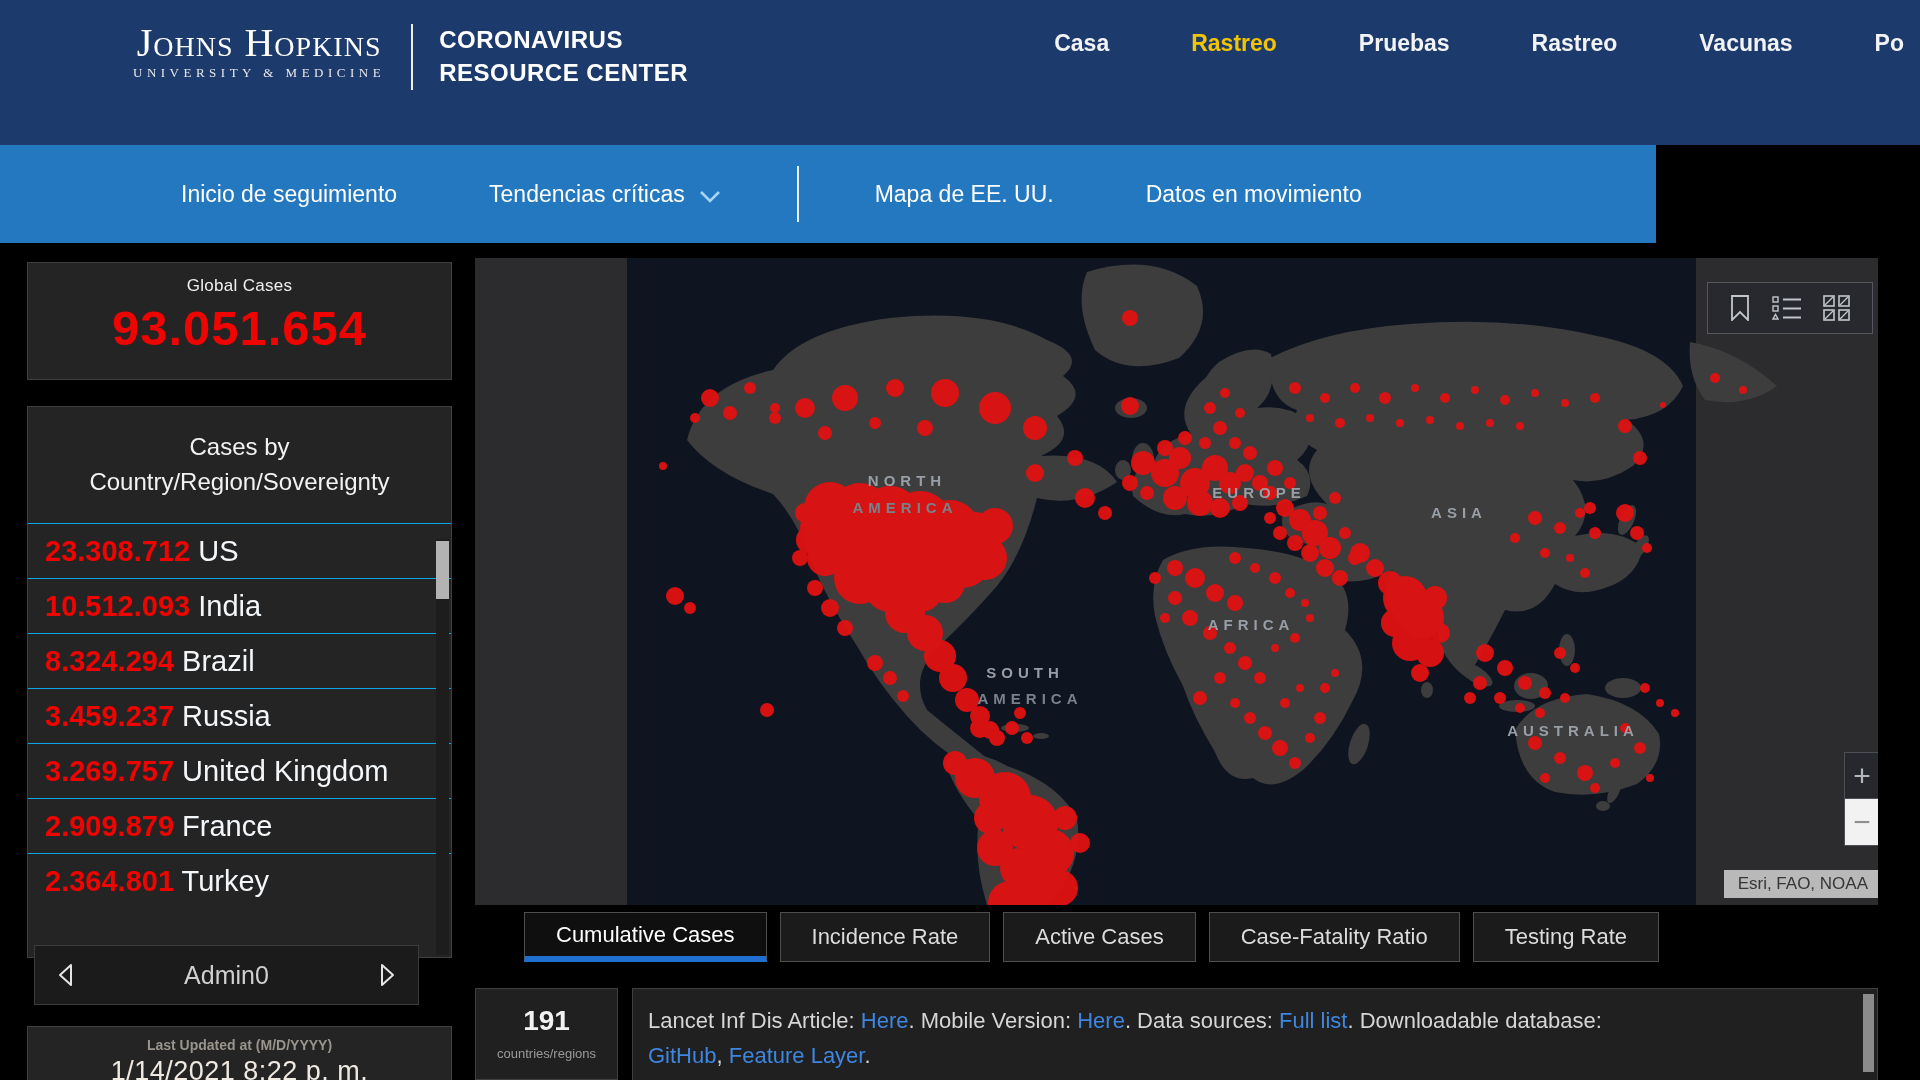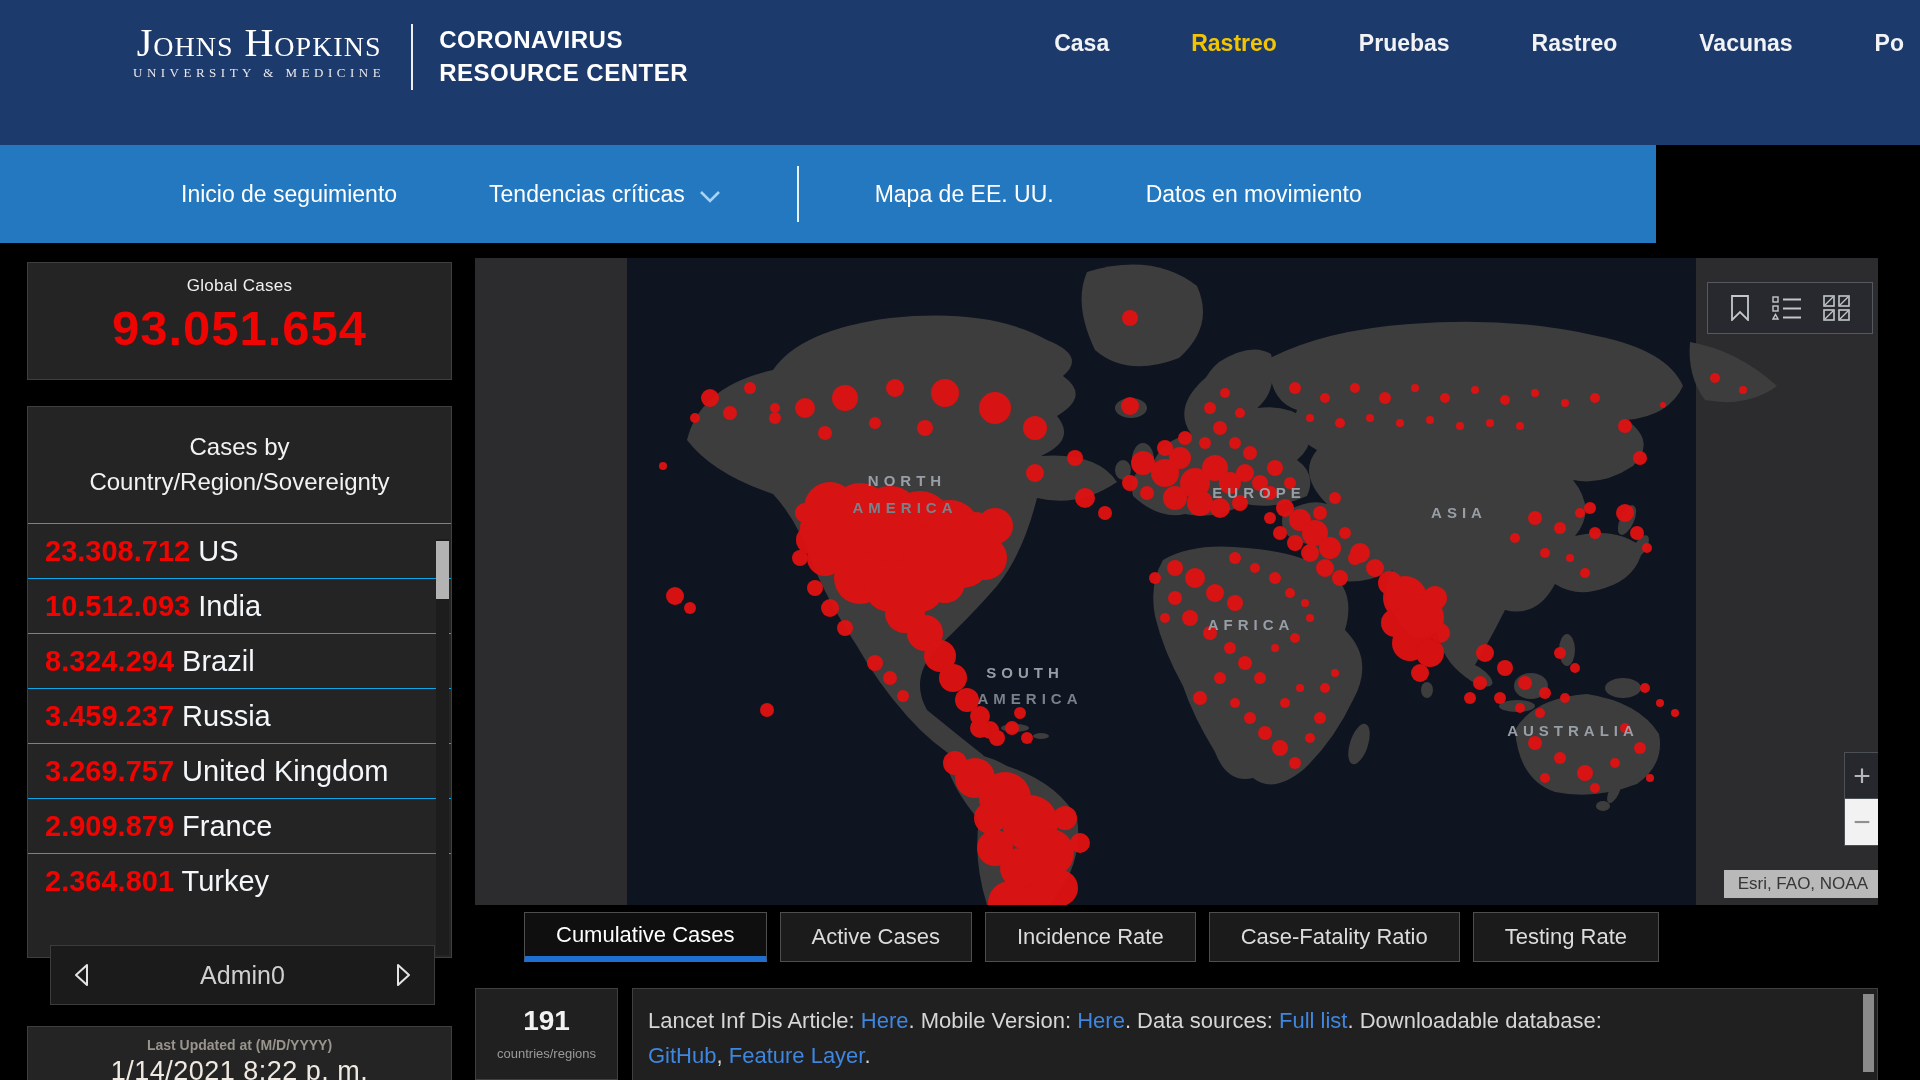--- a/index.html
+++ b/index.html
@@ -32,21 +32,21 @@
   .p-global { left:27px; top:262px; width:425px; height:118px; text-align:center; padding-top:13px; }
   .p-global-title { color:#f0f0f0; font-size:17px; letter-spacing:.3px; }
   .p-global-value { color:#ee0400; font-size:49px; font-weight:700; letter-spacing:1px; margin-top:4px; }
   .p-cases { left:27px; top:406px; width:425px; height:552px; overflow:hidden; }
   .cases-heading { color:#f2f2f2; font-size:24px; font-weight:500; text-align:center; line-height:35px; padding:22px 10px 24px 10px; }
   .case-row { border-top:1px solid #0ea5e9; padding:9px 52px 9px 17px; font-size:29px; line-height:36px; cursor:pointer; }
   .case-num { color:#ee0400; font-weight:700; }
   .case-name { color:#f4f7fa; }
   .cases-scroll-track { position:absolute; right:2px; top:132px; width:13px; bottom:2px; background:#1d1d1d; }
   .cases-scroll-thumb { position:absolute; right:2px; top:134px; width:13px; height:58px; background:#b3b3b3; cursor:pointer; }
-  .pager { position:absolute; left:50px; top:945px; width:385px; height:60px; background:#1b1b1b; border:1px solid #3c3c3c; display:flex; align-items:center; justify-content:space-between; padding:0 22px;gap:40px; }
+  .pager { position:absolute; left:34px; top:945px; width:385px; height:60px; background:#1b1b1b; border:1px solid #3c3c3c; display:flex; align-items:center; justify-content:space-between; padding:0 22px;gap:40px; }
   .pager-label { color:#cfcfcf; font-size:25px; }
   .pager-btn { cursor:pointer; display:flex; align-items:center; }
   .p-updated { left:27px; top:1026px; width:425px; height:90px; text-align:center; padding-top:10px; }
   .updated-title { color:#99948c; font-size:14px; font-weight:700; }
   .updated-value { color:#efe9e2; font-size:27px; font-weight:500; margin-top:3px; letter-spacing:.5px; }
 
   
   .map-panel { position:absolute; left:475px; top:258px; width:1403px; height:647px; background:#ec4899; overflow:hidden; }
   .map-svg { position:absolute; left:0; top:0; cursor:grab; }
   .map-tools { position:absolute; left:1232px; top:24px; width:166px; height:52px; background:#27292e; border:1px solid #55585e; display:flex; align-items:center; justify-content:space-around; padding:0 10px; }
@@ -499,22 +499,22 @@
   <div class="zoom-ctrl">
     <div class="zoom-btn zoom-in">+</div>
     <div class="zoom-btn zoom-out">−</div>
   </div>
 
   <div class="attribution">Esri, FAO, NOAA</div>
 </div>
 
 <div class="tabs">
   <div class="tab active">Cumulative Cases</div>
+  <div class="tab">Incidence Rate</div>
   <div class="tab">Active Cases</div>
-  <div class="tab">Incidence Rate</div>
   <div class="tab">Case-Fatality Ratio</div>
   <div class="tab">Testing Rate</div>
 </div>
 
 <div class="count-box">
   <div class="count-value">191</div>
   <div class="count-caption">countries/regions</div>
 </div>
 
 <div class="info-box">

